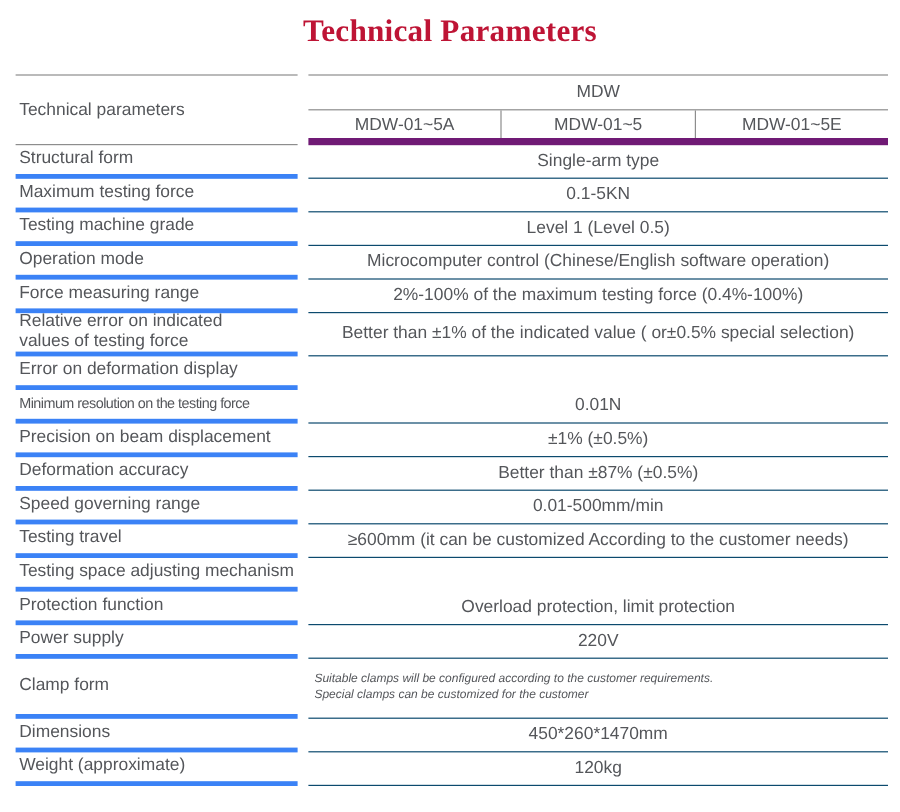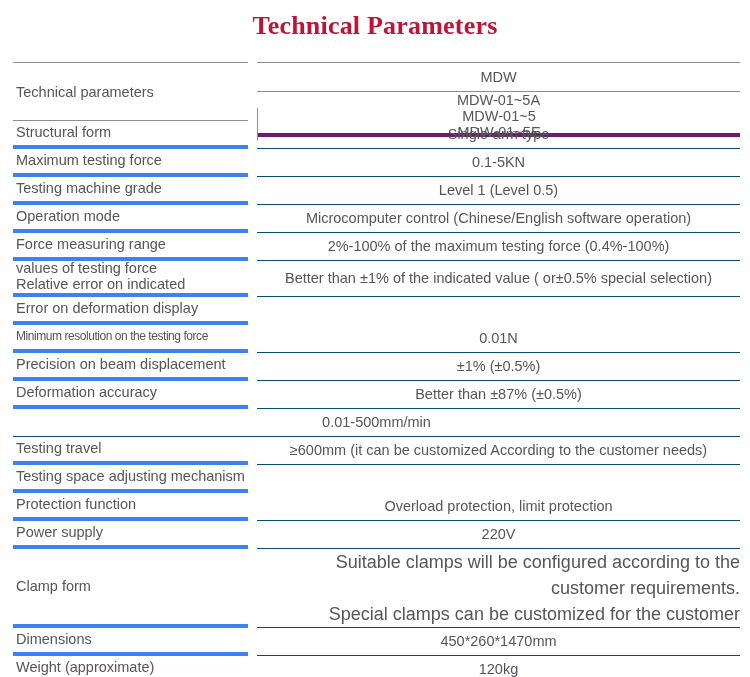--- a/index.html
+++ b/index.html
@@ -36,24 +36,23 @@
   }
   .header-right {
     flex: 1; height: 59px;
     border-top: 1px solid #8d8d8d;
   }
   .group-cell {
     height: 28px;
     display: flex; align-items: center; justify-content: center;
   }
   .models-row {
-    display: flex; height: 46px;
+    display: flex; height: 30px;
     border-top: 1px solid #8d8d8d;
-    border-bottom: 4px solid #701a75;
-    flex-direction: column;
+    border-bottom: 6px solid #701a75;
   }
   .model-cell {
     flex: 1;
     display: flex; align-items: center; justify-content: center;
   }
   .model-cell + .model-cell { border-left: 1px solid #8d8d8d; }
 
   
   .row { display: flex; }
   .cell-label {
@@ -65,21 +64,21 @@
     line-height: 1.1;
   }
   .cell-label.condensed { font-size: 12px; letter-spacing: -0.45px; }
   .cell-value {
     flex: 1; min-height: 28px;
     border-bottom: 1px solid #0c4a6e;
     display: flex; flex-direction: column; justify-content: center;
     text-align: center;
     line-height: 1.45;
   }
-  .cell-value.left { text-align: right; padding-left: 5px; font-size: 18px; }
+  .cell-value.left { text-align: left; padding-left: 5px; font-size: 10px; font-style: italic; }
   .row.tall  .cell-label, .row.tall  .cell-value { min-height: 31px; }
   .row.xtall .cell-label, .row.xtall .cell-value { min-height: 50px; }
 </style>
 </head>
 <body>
 
 <div class="page">
 
   <div class="title">Technical Parameters</div>
 
@@ -133,22 +132,22 @@
         <div class="row">
           <div class="cell-label">
             <div>Force measuring range</div>
           </div>
           <div class="cell-value">
             <div>2%-100% of the maximum testing force (0.4%-100%)</div>
           </div>
         </div>
         <div class="row tall">
           <div class="cell-label">
+            <div>Relative error on indicated</div>
             <div>values of testing force</div>
-            <div>Relative error on indicated</div>
           </div>
           <div class="cell-value">
             <div>Better than ±1% of the indicated value ( or±0.5% special selection)</div>
           </div>
         </div>
         <div class="row">
           <div class="cell-label">
             <div>Error on deformation display</div>
           </div>
         </div>
@@ -170,20 +169,23 @@
         </div>
         <div class="row">
           <div class="cell-label">
             <div>Deformation accuracy</div>
           </div>
           <div class="cell-value">
             <div>Better than ±87% (±0.5%)</div>
           </div>
         </div>
         <div class="row">
+          <div class="cell-label">
+            <div>Speed governing range</div>
+          </div>
           <div class="cell-value">
             <div>0.01-500mm/min</div>
           </div>
         </div>
         <div class="row">
           <div class="cell-label">
             <div>Testing travel</div>
           </div>
           <div class="cell-value">
             <div>≥600mm (it can be customized According to the customer needs)</div>

